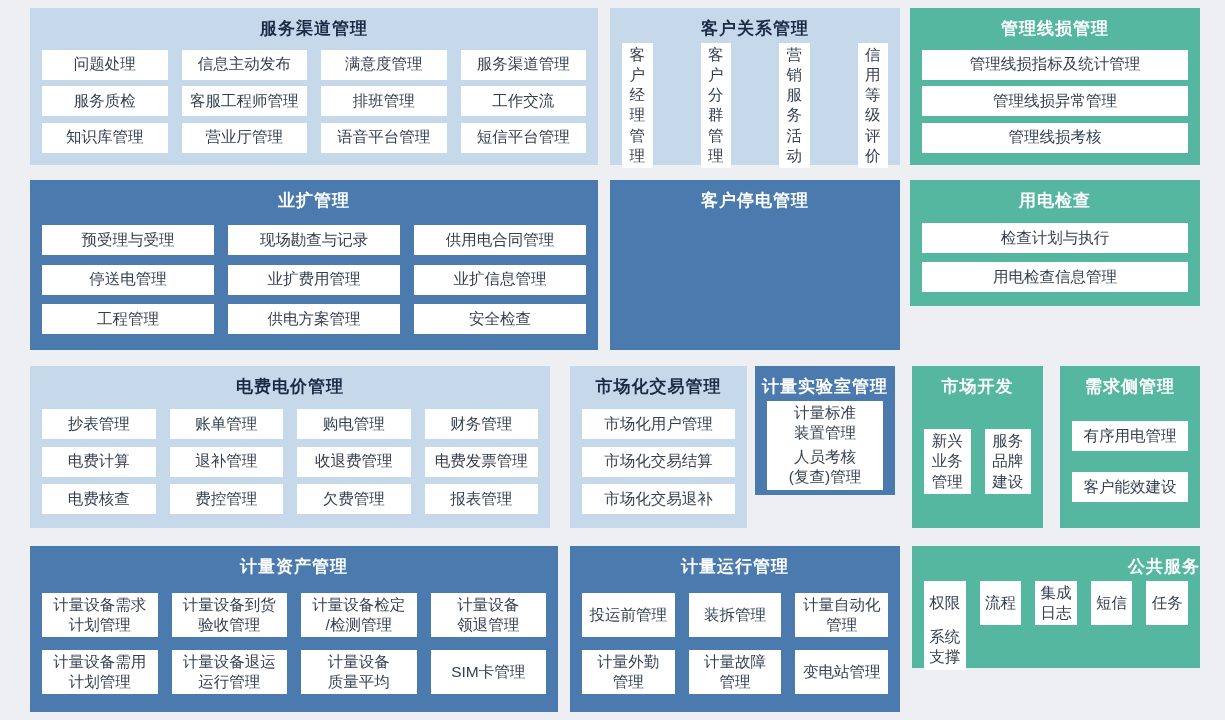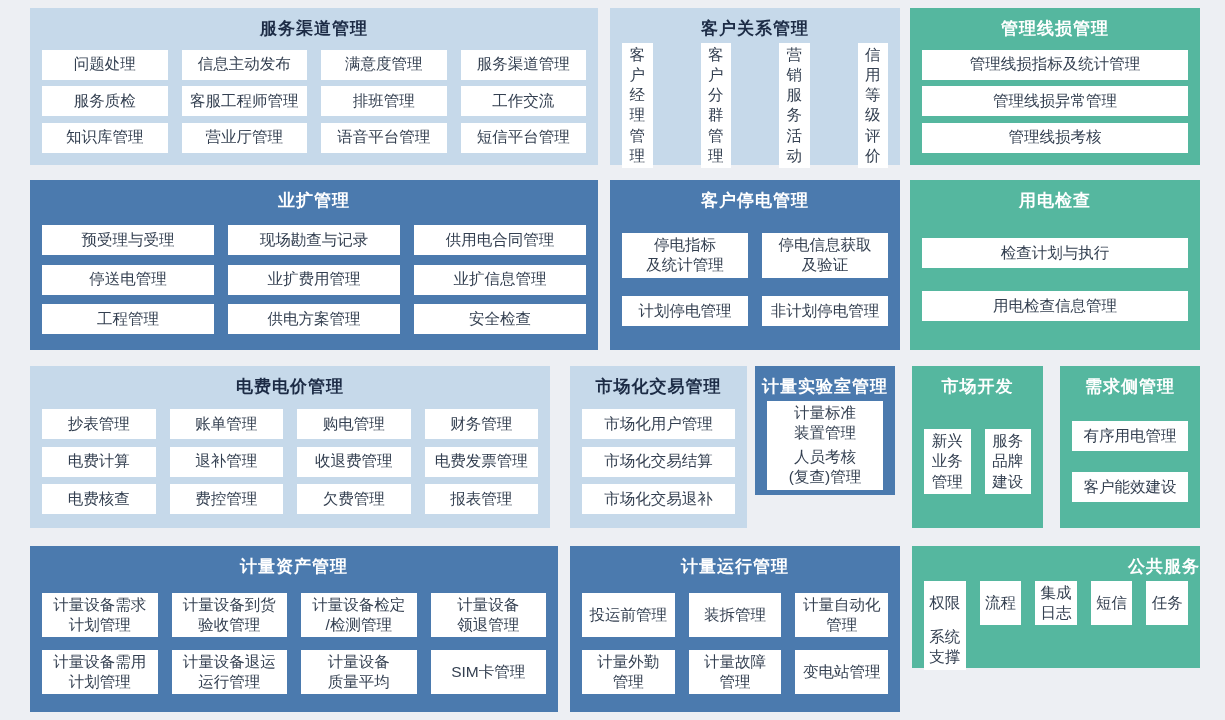--- a/index.html
+++ b/index.html
@@ -85,30 +85,22 @@
         <div class="item">停送电管理</div>
         <div class="item">业扩费用管理</div>
         <div class="item">业扩信息管理</div>
         <div class="item">工程管理</div>
         <div class="item">供电方案管理</div>
         <div class="item">安全检查</div>
       </div>
   </section>
     <section class="block theme-dark" style="left: 610px; top: 180px; width: 290px; height: 170px;">
     <h2 class="block-title">客户停电管理</h2>
-    <div class="items" style="grid-template-columns: repeat(2, 1fr);">
-        <div class="item">停电指标
-及统计管理</div>
-        <div class="item">停电信息获取
-及验证</div>
-        <div class="item">计划停电管理</div>
-        <div class="item">非计划停电管理</div>
-      </div>
   </section>
-    <section class="block theme-green" style="left: 910px; top: 180px; width: 290px; height: 170px;">
+    <section class="block theme-green" style="left: 910px; top: 180px; width: 290px; height: 126px;">
     <h2 class="block-title">用电检查</h2>
     <div class="items" style="grid-template-columns: repeat(1, 1fr);">
         <div class="item">检查计划与执行</div>
         <div class="item">用电检查信息管理</div>
       </div>
   </section>
     <section class="block theme-light" style="left: 30px; top: 366px; width: 520px; height: 162px;">
     <h2 class="block-title">电费电价管理</h2>
     <div class="items" style="grid-template-columns: repeat(4, 1fr);">
         <div class="item">抄表管理</div>

